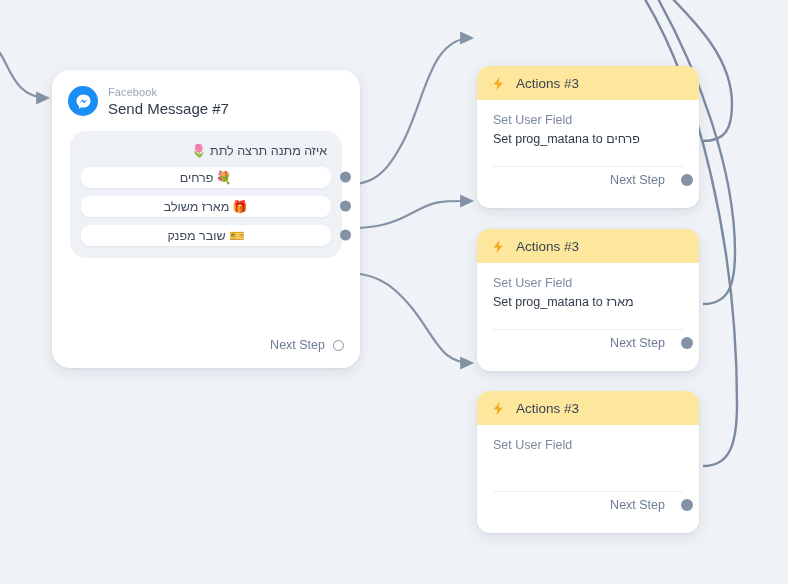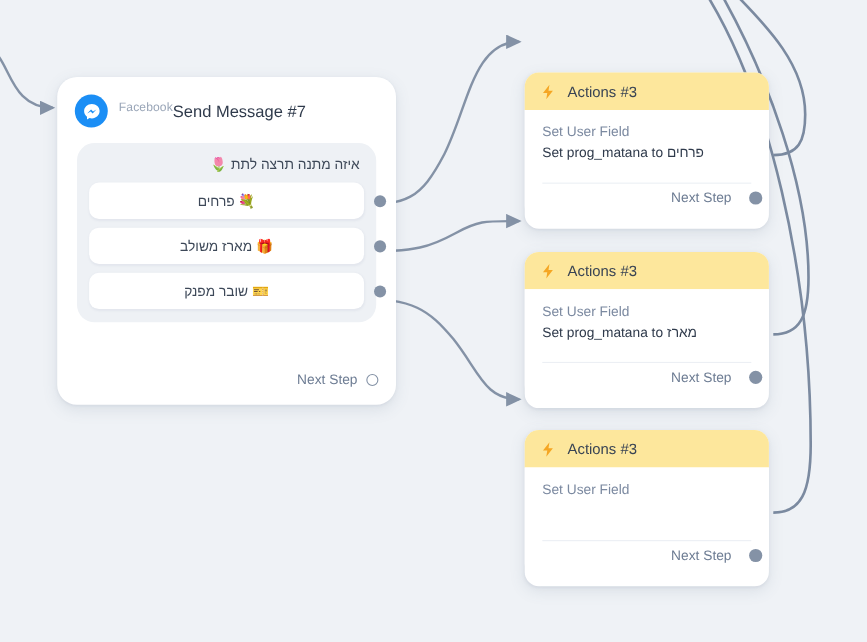--- a/index.html
+++ b/index.html
@@ -60,21 +60,21 @@
     border-radius: 50%;
     background: #1b8ef5;
     display: flex;
     align-items: center;
     justify-content: center;
     flex: 0 0 auto;
     margin-right: 10px;
   }
   .msg-header-text {
     display: flex;
-    flex-direction: row;
+    flex-direction: column;
     line-height: 1.15;
   }
   .msg-channel {
     font-size: 11px;
     color: #9aa6b8;
     letter-spacing: .1px;
   }
   .msg-title {
     font-size: 15px;
     color: #2f3a4b;
@@ -91,21 +91,21 @@
     direction: rtl;
     text-align: right;
     font-size: 12.5px;
     color: #3d4858;
     padding: 2px 4px 9px 4px;
   }
   .qr-btn {
     position: relative;
     background: #ffffff;
     border-radius: 9px;
-    height: 33px;
+    height: 21px;
     margin-bottom: 8px;
     display: flex;
     align-items: center;
     justify-content: center;
     font-size: 12.5px;
     color: #3d4858;
     direction: rtl;
     box-shadow: 0 1px 2px rgba(86,105,135,0.07);
   }
   .qr-btn:last-child { margin-bottom: 0; }

